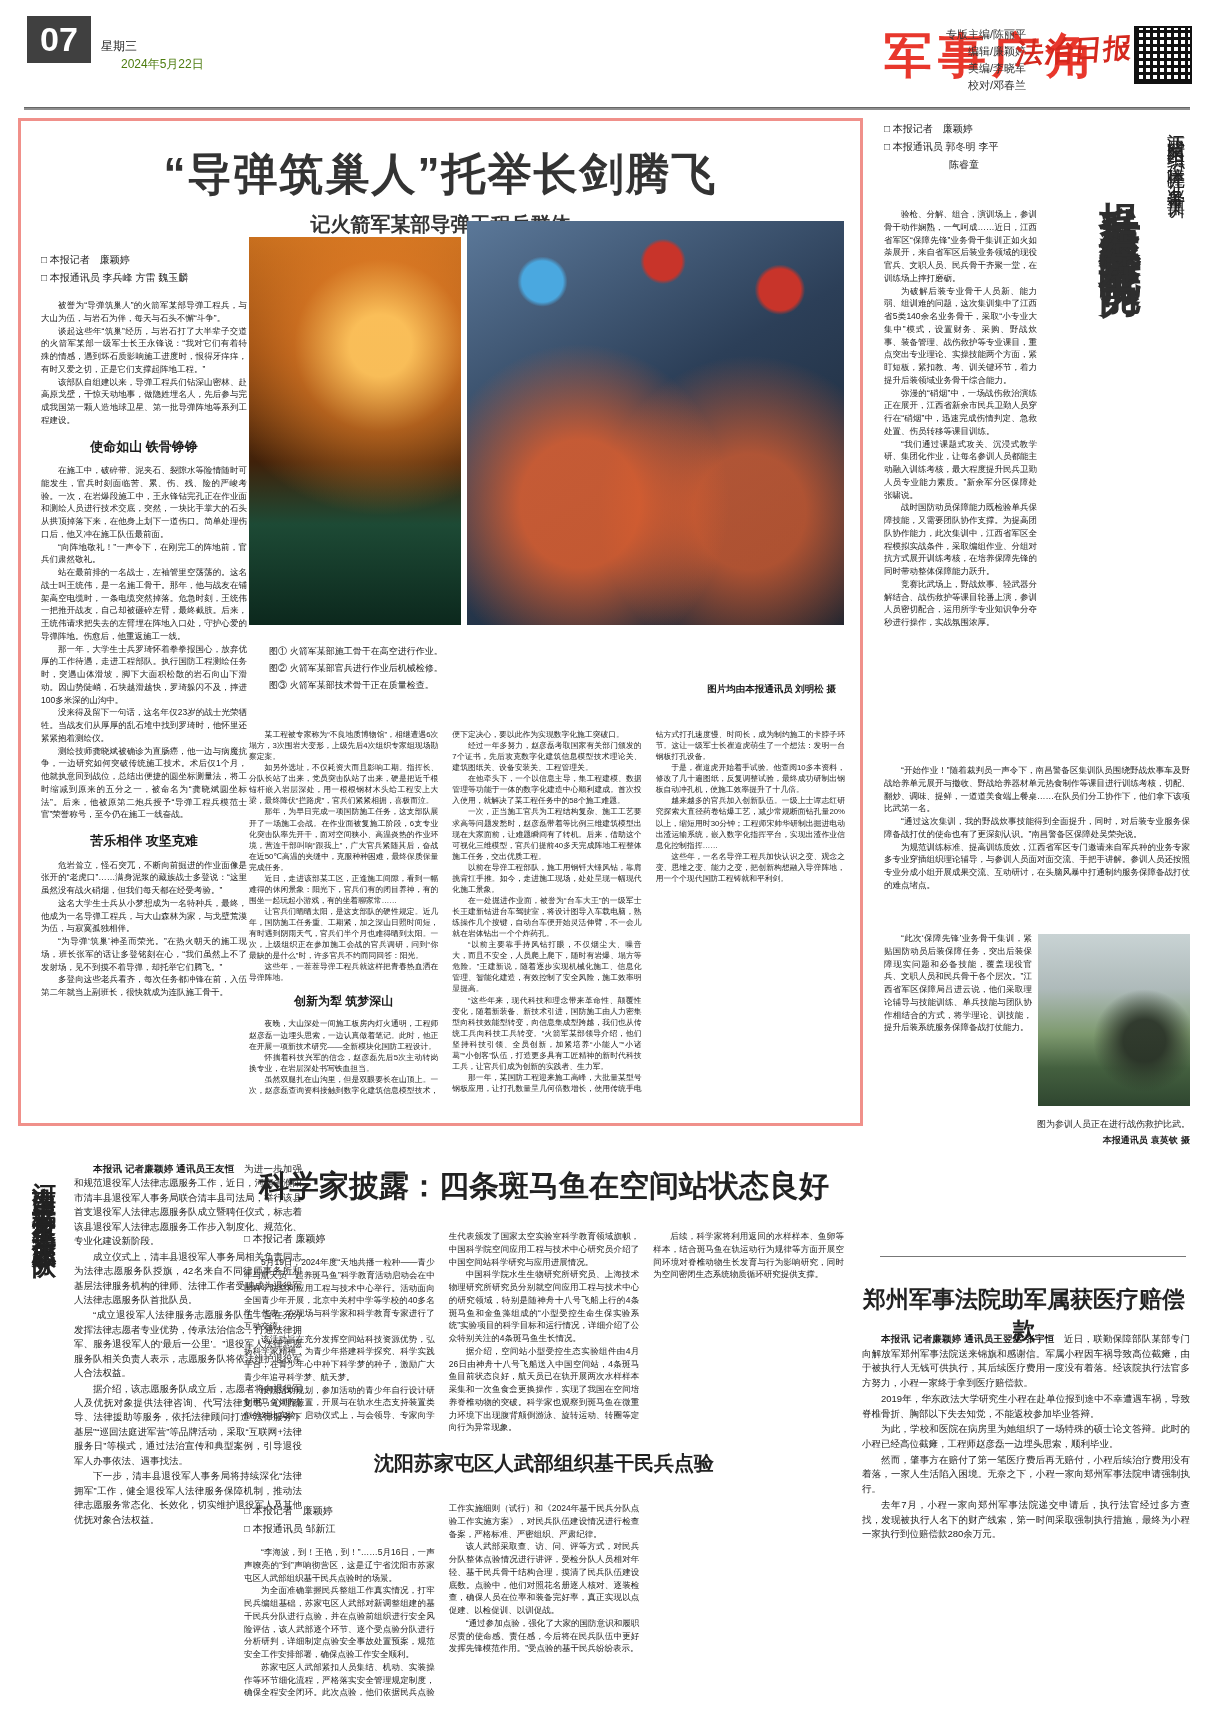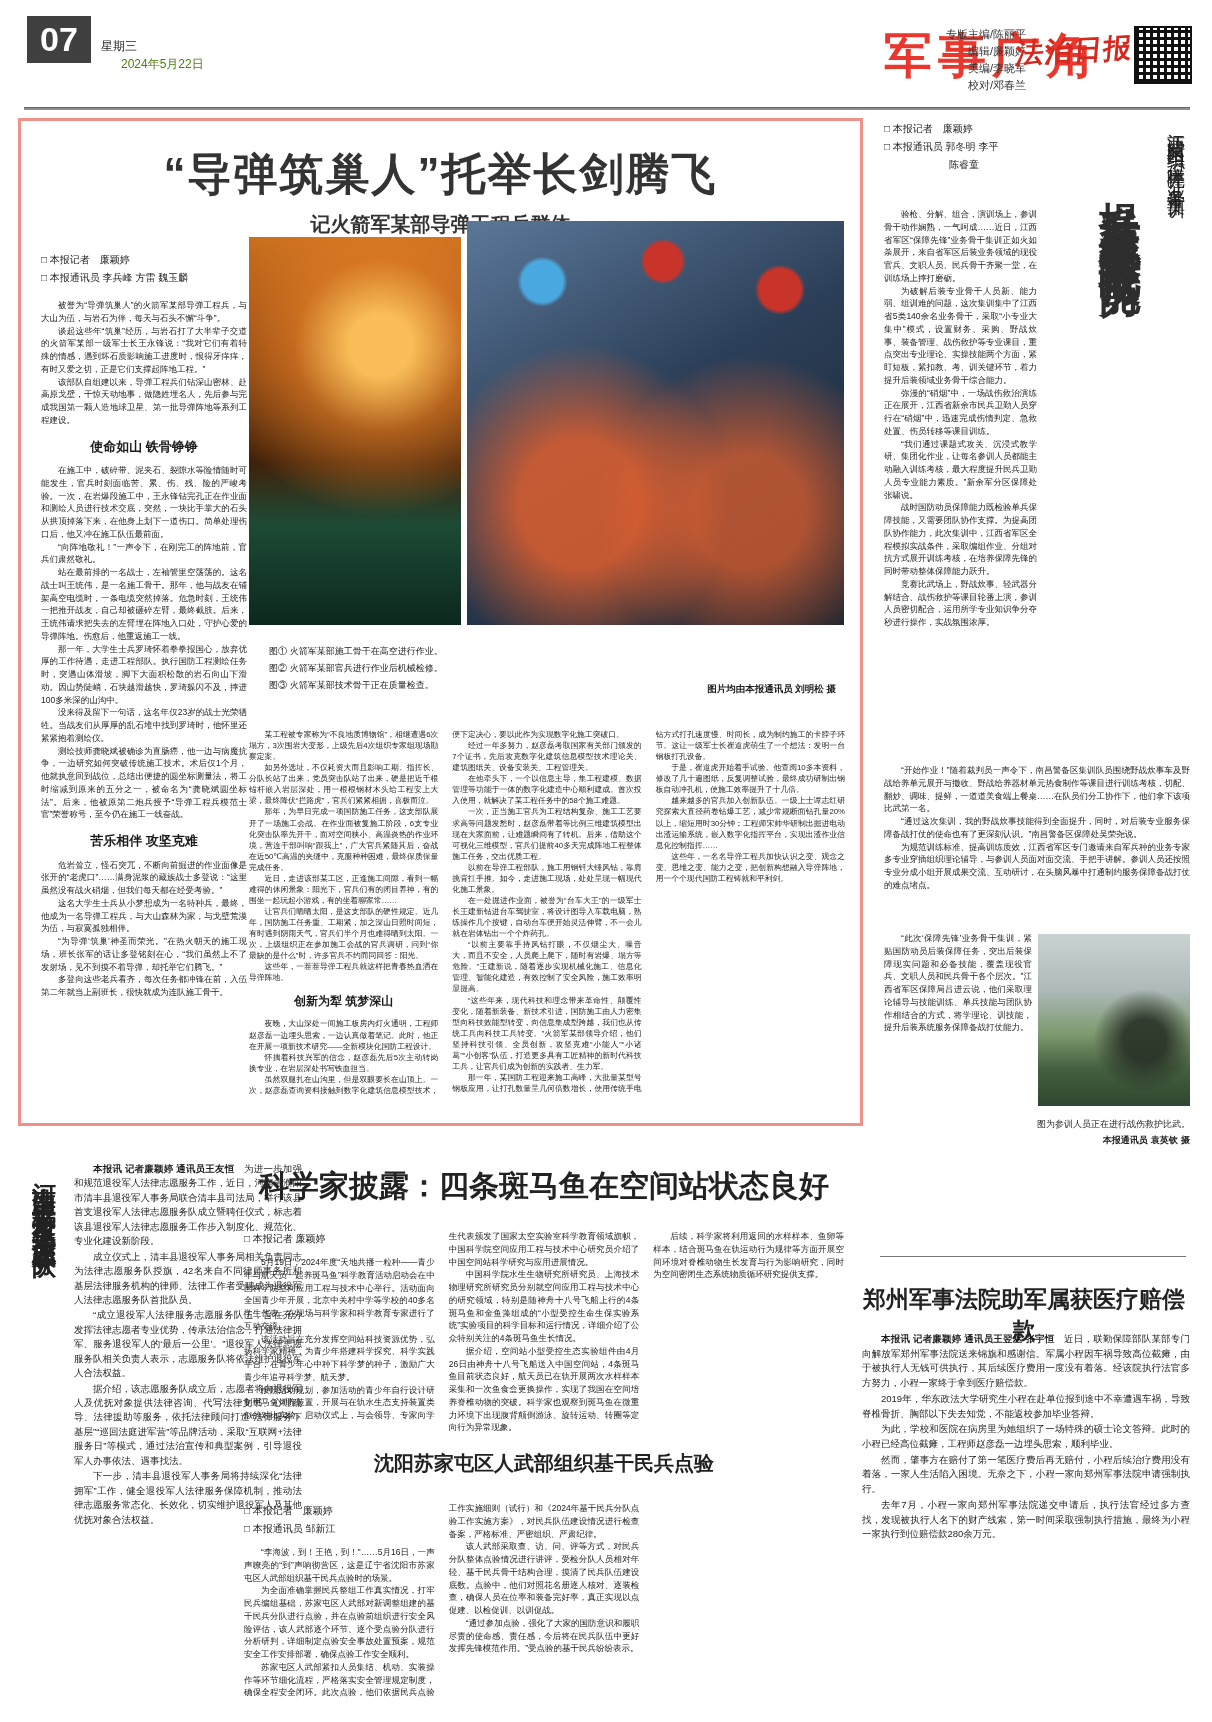--- a/index.html
+++ b/index.html
@@ -169,21 +169,21 @@
       <div>
           <p>夜晚，大山深处一间施工板房内灯火通明，工程师赵彦磊一边埋头思索，一边认真做着笔记。此时，他正在开展一项新技术研究——全新模块化国防工程设计。</p>
           <p>怀揣着科技兴军的信念，赵彦磊先后5次主动转岗换专业，在岩层深处书写铁血担当。</p>
           <p>虽然双腿扎在山沟里，但是双眼要长在山顶上。一次，赵彦磊查询资料接触到数字化建筑信息模型技术，便下定决心，要以此作为实现数字化施工突破口。</p>
           <p>经过一年多努力，赵彦磊考取国家有关部门颁发的7个证书，先后攻克数字化建筑信息模型技术理论关、建筑图纸关、设备安装关、工程管理关。</p>
           <p>在他牵头下，一个以信息主导，集工程建模、数据管理等功能于一体的数字化建造中心顺利建成。首次投入使用，就解决了某工程任务中的58个施工难题。</p>
           <p>一次，正当施工官兵为工程结构复杂、施工工艺要求高等问题发愁时，赵彦磊带着等比例三维建筑模型出现在大家面前，让难题瞬间有了转机。后来，借助这个可视化三维模型，官兵们提前40多天完成阵地工程整体施工任务，交出优质工程。</p>
           <p>以前在导弹工程部队，施工用钢钎大锤风钻，靠肩挑背扛手推。如今，走进施工现场，处处呈现一幅现代化施工景象。</p>
           <p>在一处掘进作业面，被誉为“台车大王”的一级军士长王建新钻进台车驾驶室，将设计图导入车载电脑，熟练操作几个按键，自动台车便开始灵活伸臂，不一会儿就在岩体钻出一个个炸药孔。</p>
           <p>“以前主要靠手持风钻打眼，不仅烟尘大、噪音大，而且不安全，人员爬上爬下，随时有岩爆、塌方等危险。”王建新说，随着逐步实现机械化施工、信息化管理、智能化建造，有效控制了安全风险，施工效率明显提高。</p>
-          <p>“这些年来，现代科技和理念带来革命性、颠覆性变化，随着新装备、新技术引进，国防施工由人力密集型向科技效能型转变，向信息集成型跨越，我们也从传统工兵向科技工兵转变。”火箭军某部领导介绍，他们坚持科技引领、全员创新，攻坚克难“小能人”“小诸葛”“小创客”队伍，打造更多具有工匠精神的新时代科技工兵，让官兵们成为创新的实践者、生力军。</p>
+          <p>“这些年来，现代科技和理念带来革命性、颠覆性变化，随着新装备、新技术引进，国防施工由人力密集型向科技效能型转变，向信息集成型跨越，我们也从传统工兵向科技工兵转变。”火箭军某部领导介绍，他们坚持科技引领、全员创新，加紧培养“小能人”“小诸葛”“小创客”队伍，打造更多具有工匠精神的新时代科技工兵，让官兵们成为创新的实践者、生力军。</p>
           <p>那一年，某国防工程迎来施工高峰，大批量某型号钢板应用，让打孔数量呈几何倍数增长，使用传统手电钻方式打孔速度慢、时间长，成为制约施工的卡脖子环节。这让一级军士长崔道虎萌生了一个想法：发明一台钢板打孔设备。</p>
           <p>于是，崔道虎开始着手试验。他查阅10多本资料，修改了几十遍图纸，反复调整试验，最终成功研制出钢板自动冲孔机，使施工效率提升了十几倍。</p>
           <p>越来越多的官兵加入创新队伍。一级上士谭志红研究探索大直径药卷钻爆工艺，减少常规断面钻孔量20%以上，缩短用时30分钟；工程师宋帅华研制出掘进电动出渣运输系统，嵌入数字化指挥平台，实现出渣作业信息化控制指挥……</p>
           <p>这些年，一名名导弹工程兵加快认识之变、观念之变、思维之变、能力之变，把创新构想融入导弹阵地，用一个个现代国防工程铸就和平利剑。</p>
         </div>
     </div>
   </div>
 
   <div class="jx">
     <div class="jx-byline byline-sq">

